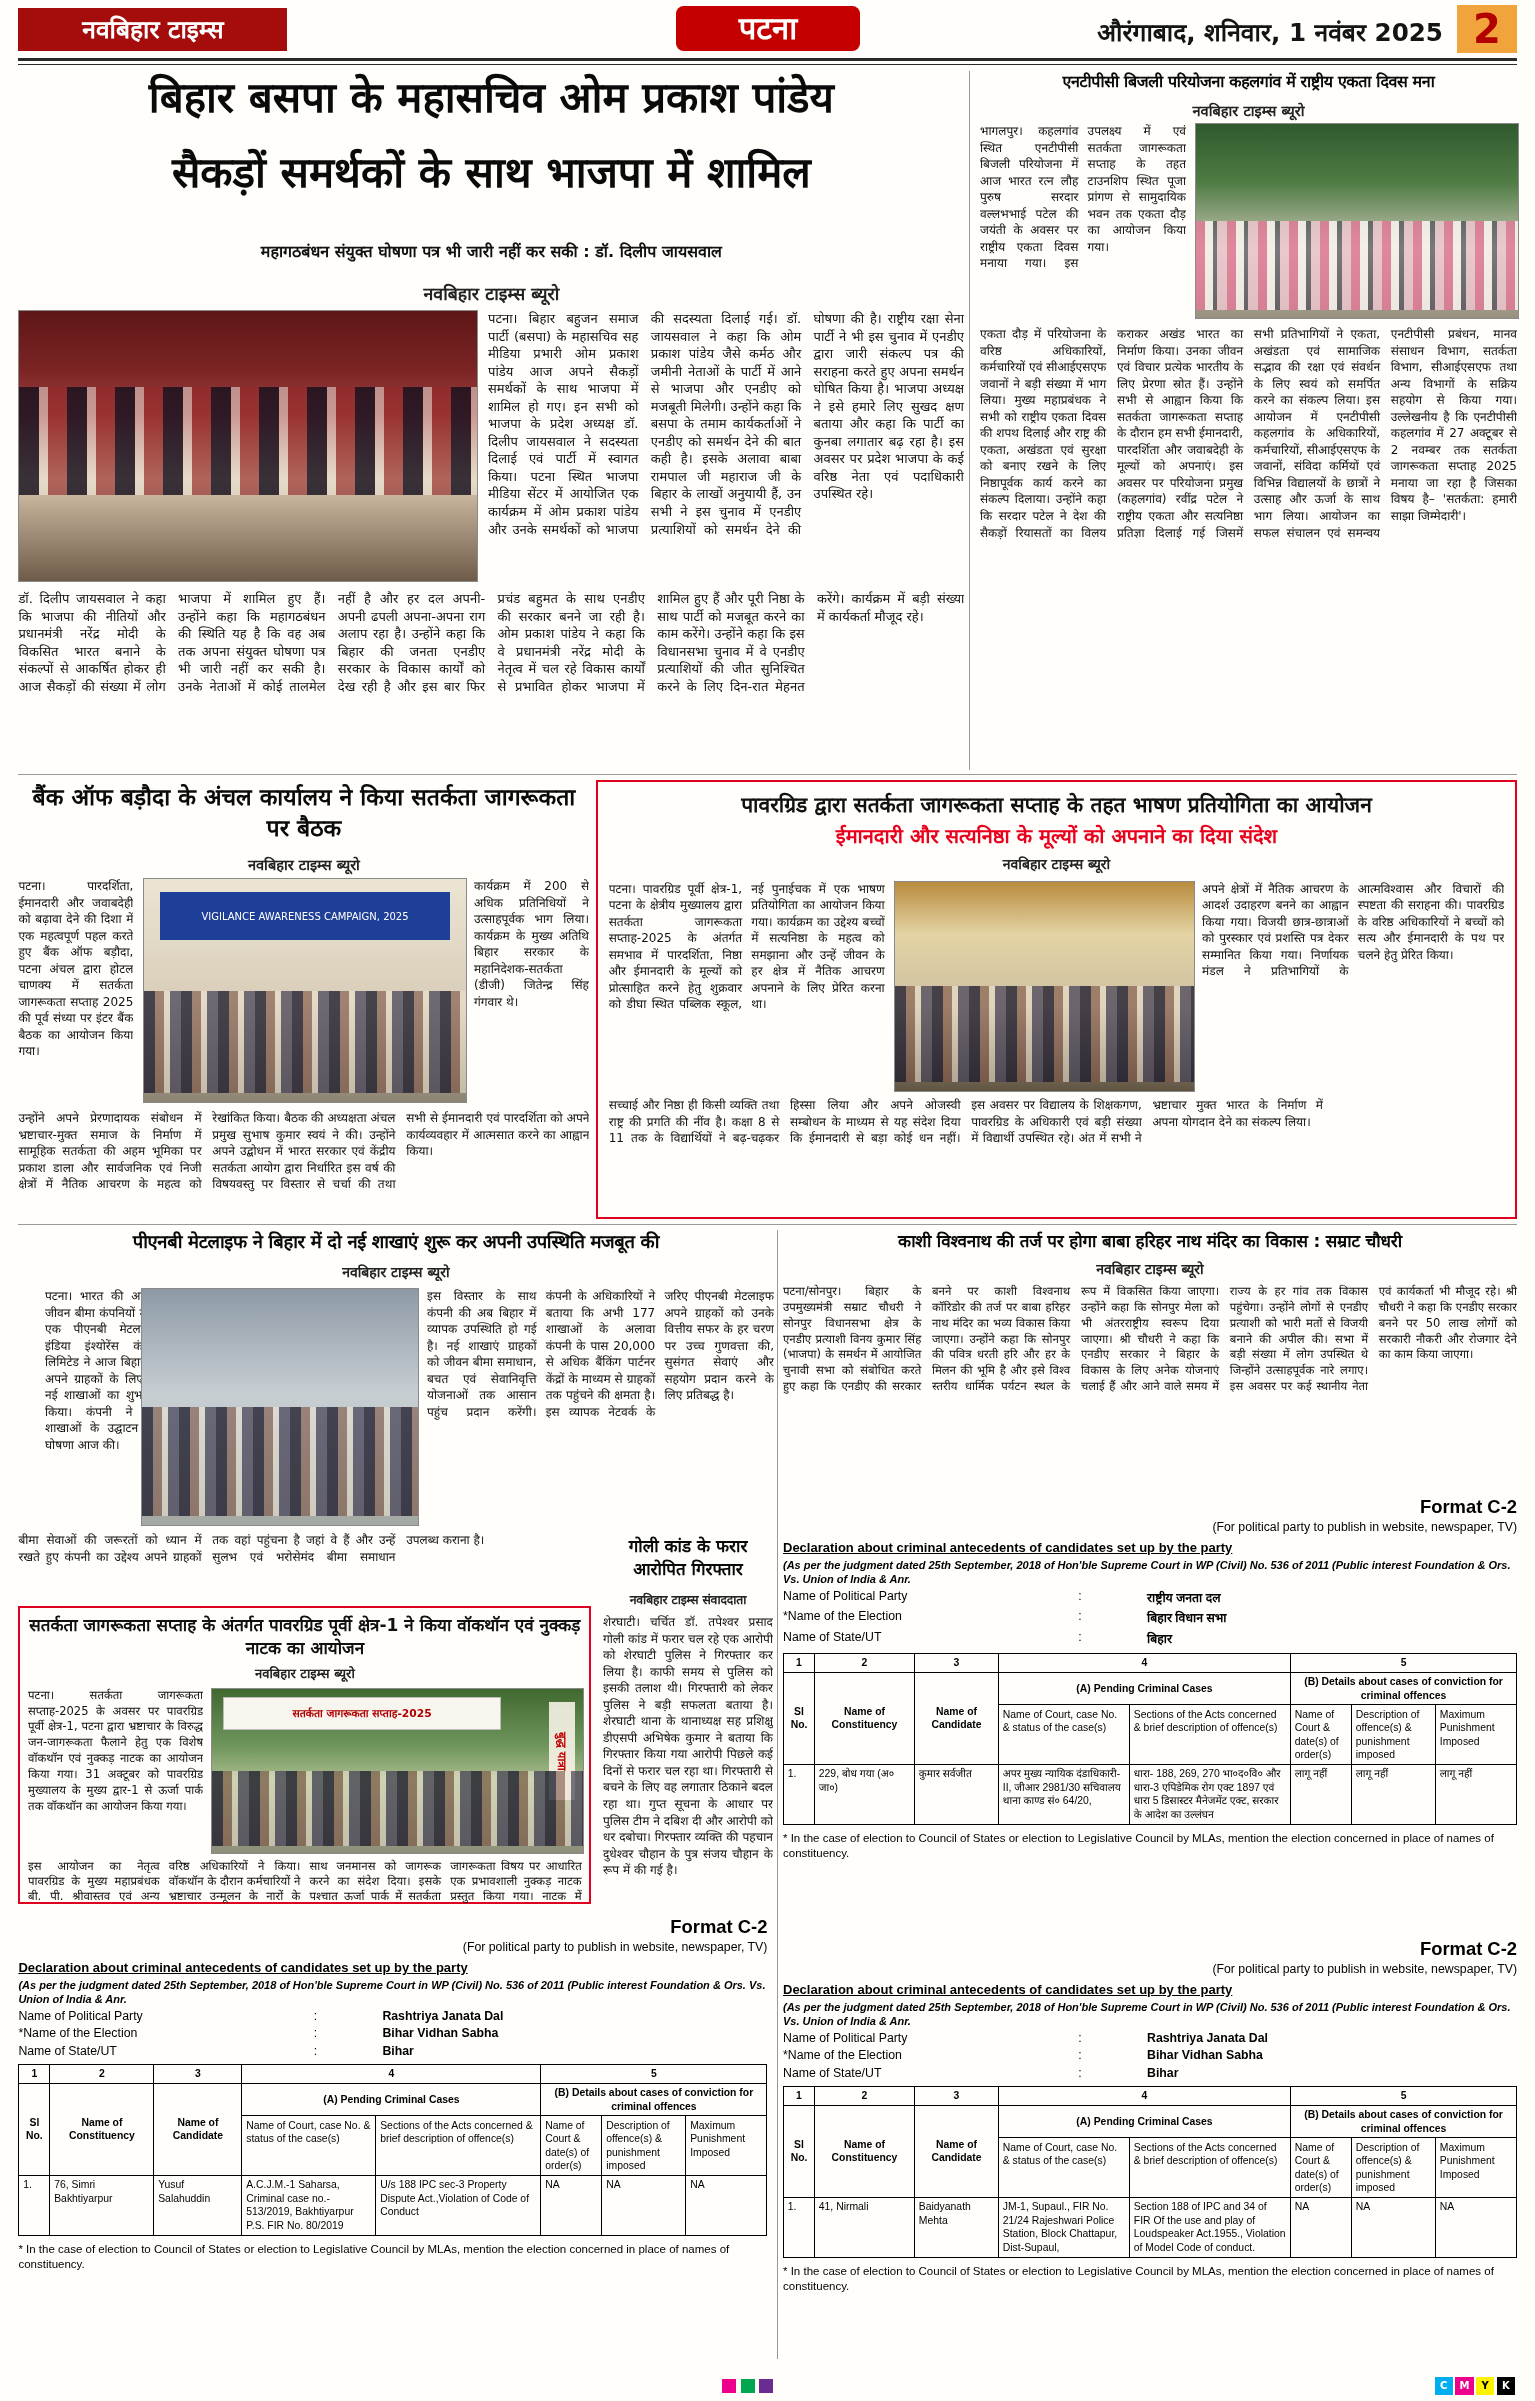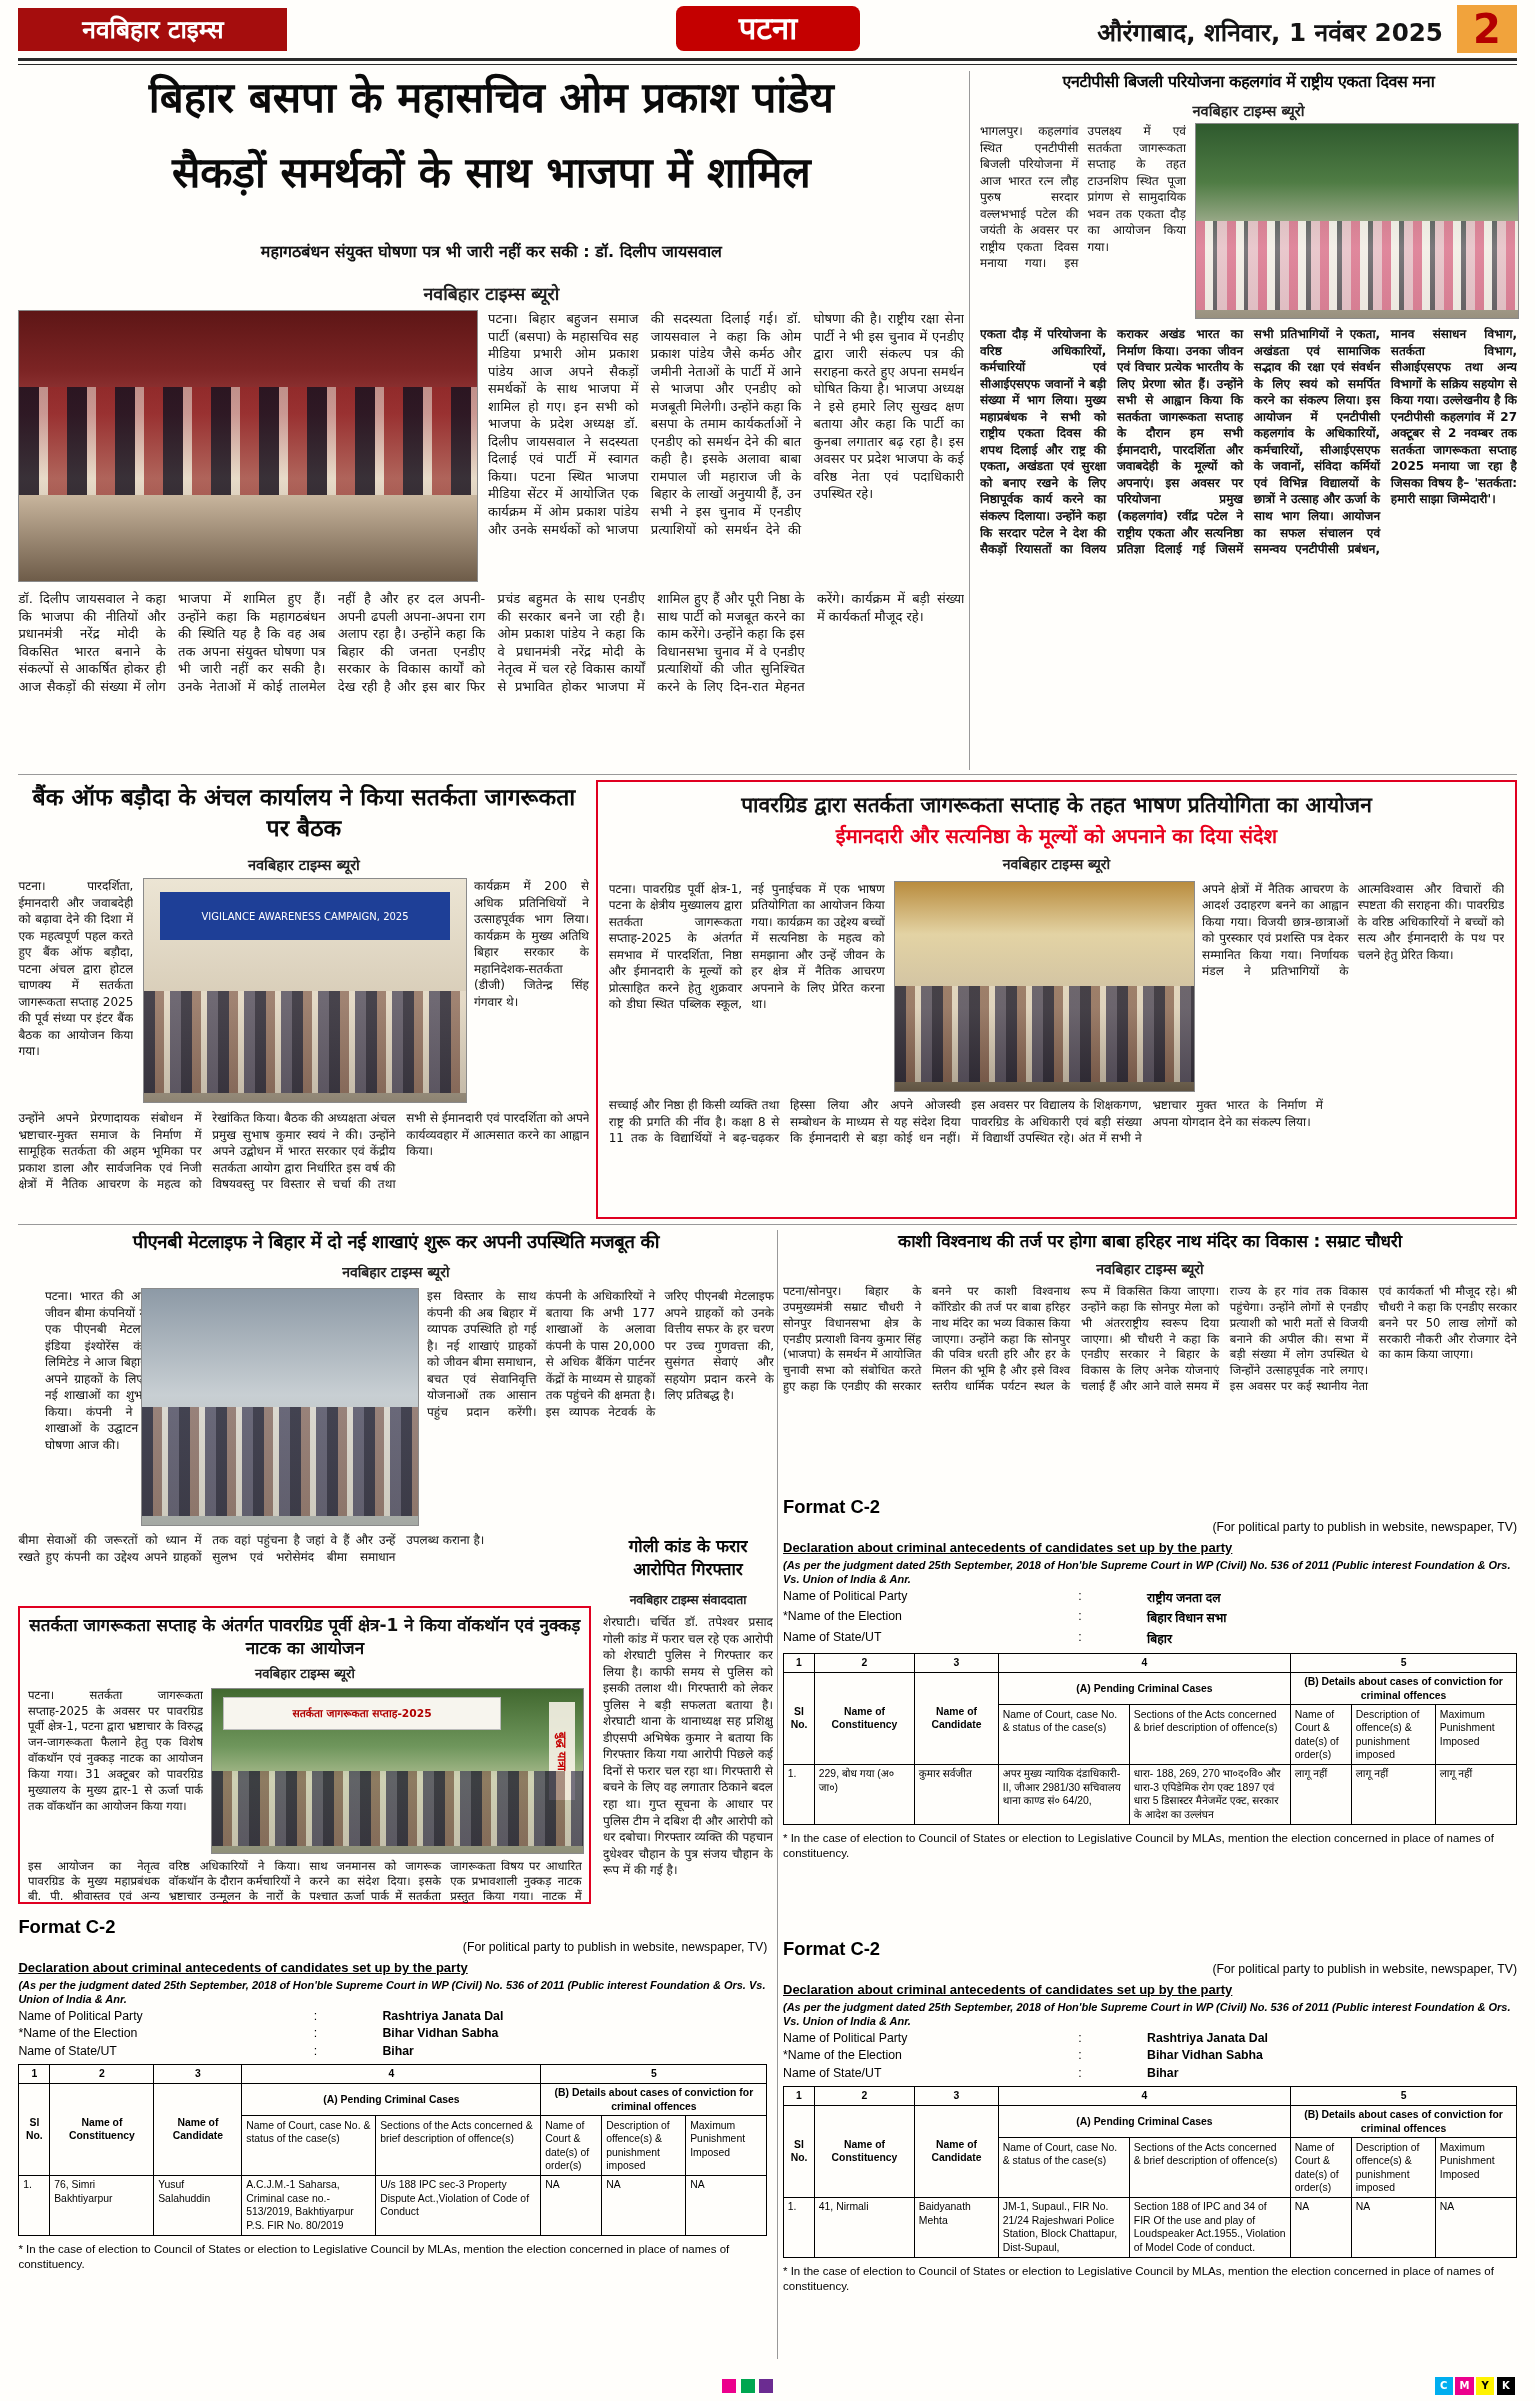--- a/index.html
+++ b/index.html
@@ -37,21 +37,21 @@
   .a1-h2{left:18.4px;top:146px;width:946px;height:75px;font-size:42px;}
   .a1-sub{left:18.4px;top:240px;width:946px;font-size:16px;font-weight:bold;}
   .a1-byline{left:18.4px;top:281px;width:946px;font-size:17.7px;}
   .a1-cols{left:488px;top:310px;width:476px;height:270px;column-count:3;column-gap:12.3px;}
   .a1-bottom{left:18.4px;top:590px;width:946px;height:178px;column-count:6;column-gap:12.3px;}
 
   
   .a2-h{left:980px;top:72px;width:537px;height:26px;font-size:16px;letter-spacing:-0.4px;}
   .a2-byline{left:980px;top:100px;width:537px;font-size:14.6px;}
   .a2-colstop{left:980px;top:123px;width:206px;height:194px;column-count:2;column-gap:9.2px;}
-  .a2-body{left:980px;top:326px;width:537px;height:444px;column-count:4;column-gap:10.7px;font-weight:bold;}
+  .a2-body{left:980px;top:326px;width:537px;height:444px;column-count:4;column-gap:10.7px;}
 
   
   .a3-h{left:18.4px;top:782px;width:571px;height:66px;font-size:23px;line-height:1.35;}
   .a3-byline{left:18.4px;top:854px;width:571px;font-size:14.6px;}
   .a3-left{left:18.4px;top:878px;width:115px;height:223px;}
   .a3-right{left:474px;top:878px;width:115px;height:223px;}
   .a3-bottom{left:18.4px;top:1110px;width:571px;height:107px;column-count:3;column-gap:10.7px;}
 
   
   .a4-box{left:596px;top:780px;width:921px;height:439px;border:2.3px solid #e00020;
@@ -109,21 +109,21 @@
          display:flex;align-items:center;justify-content:center;}
   .ph-a1{background:linear-gradient(180deg,#5e1616 0%,#7c2424 22%,#9e4040 38%,#d9c6ad 62%,#6e5c49 100%);}
   .ph-a2{background:linear-gradient(180deg,#2f5a2e 0%,#4f7c44 30%,#8fa37f 48%,#cfc9b8 64%,#98907e 100%);}
   .ph-a3{background:linear-gradient(180deg,#ece5d4 0%,#d8cdb8 55%,#8d8372 100%);}
   .ph-a4{background:linear-gradient(180deg,#b98c3e 0%,#e3d3a4 25%,#cdbfa3 60%,#5f5342 100%);}
   .ph-a5{background:linear-gradient(180deg,#8d9aa6 0%,#c8cfd3 45%,#a4a8a2 100%);}
   .ph-a7{background:linear-gradient(180deg,#41682f 0%,#6f965c 35%,#a9bb8e 55%,#8f8f79 100%);}
 
   
   .c2{position:absolute;font-family:"Liberation Sans","DejaVu Sans",sans-serif;color:#000;}
-  .c2 .fmt{font-weight:bold;font-size:18.4px;}
+  .c2 .fmt{text-align:right;font-weight:bold;font-size:18.4px;}
   .c2 .pub{text-align:right;font-size:12.3px;margin-top:1.5px;}
   .c2 .decl{font-weight:bold;font-size:13px;margin-top:6.1px;text-decoration:underline;}
   .c2 .judg{font-style:italic;font-weight:bold;font-size:11px;margin-top:3.1px;line-height:1.3;}
   .c2 .kv{display:flex;font-size:12.3px;margin-top:3.1px;gap:44px;}
   .c2 .kv .k{width:230px;}
   .c2 .kv .c{width:46px;text-align:center;}
   .c2 .kv .v{font-weight:bold;}
   .c2 table{border-collapse:collapse;width:100%;margin-top:6.1px;font-size:10.4px;line-height:1.3;table-layout:fixed;}
   .c2 td{border:1.2px solid #000;padding:2.3px 3.8px;vertical-align:top;}
   .c2 tr.nums td{text-align:center;font-weight:bold;}

